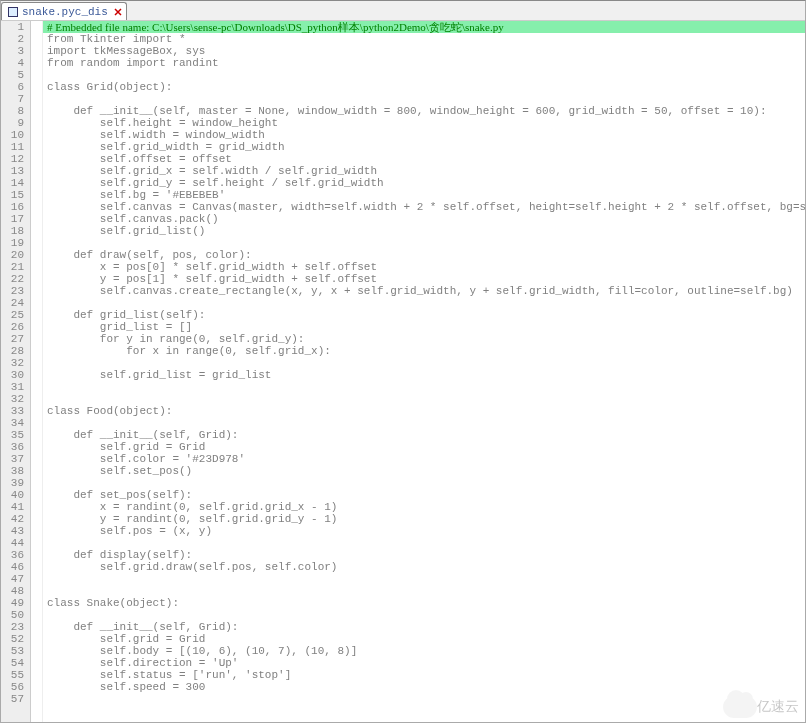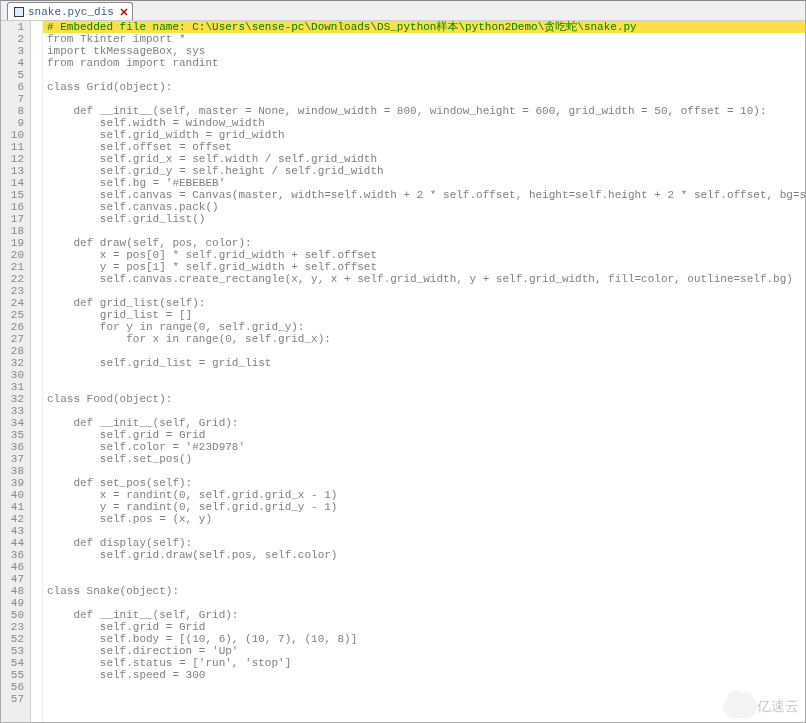--- a/index.html
+++ b/index.html
@@ -1,31 +1,31 @@
 <!DOCTYPE html>
 <html><head>
 <meta charset="utf-8">
 <style>
   * { margin: 0; padding: 0; box-sizing: border-box; }
   html, body { width: 806px; height: 723px; font-family: Consolas, "Courier New", monospace; font-size: 11px; background: #fff; overflow: hidden; }
   .window { width: 806px; height: 723px; border: 1px solid #aaa; border-top: 1px solid #888; background: #fff; display: flex; flex-direction: column; }
-  .tabbar { height: 20px; background: #f0f0f0; border-bottom: 1px solid #ccc; display: flex; align-items: flex-end; padding-left: 6px; }
+  .tabbar { height: 20px; background: #f0f0f0; border-bottom: 1px solid #ccc; display: flex; align-items: flex-end; padding-left: 0; }
   .tab { height: 18px; border: 1px solid #888; border-bottom: none; background: #fff; display: flex; align-items: center; padding: 0 2px 0 6px; border-top-left-radius: 3px; border-top-right-radius: 3px; margin-top: 1px; }
   .tab-icon { width: 10px; height: 10px; border: 1px solid #336; background: #def; margin-right: 4px; }
   .tab-label { color: #3b5998; }
   .tab-close { width: 12px; height: 12px; margin-left: 4px; display: flex; align-items: center; justify-content: center; }
   .tab-close svg { width: 8px; height: 8px; }
   .editor { flex: 1; display: flex; overflow: hidden; }
   .gutter { width: 30px; background: #eee; border-right: 1px solid #ccc; text-align: right; padding-right: 4px; color: #888; }
   .code { flex: 1; background: #fff; color: #808080; overflow: hidden; position: relative; }
   .line { height: 12px; line-height: 12px; white-space: pre; }
   .gutter .line { padding-right: 2px; }
   .code .line { padding-left: 4px; }
   .hl-comment { color: #008000; }
-  .current { background: #fde047; }
+  .current { background: #86efac; font-family: Liberation Serif, serif; }
   .foldbar { width: 12px; background: #fff; border-right: 1px solid #eee; }
   .foldbar .line { text-align: center; color: #aaa; }
   .watermark { position: absolute; right: 6px; bottom: 4px; opacity: 0.3; display: flex; align-items: center; color: #444; font-size: 14px; pointer-events: none; }
   .watermark .cloud { width: 34px; height: 22px; border-radius: 11px; background: #ddd; position: relative; }
   .watermark .cloud::before, .watermark .cloud::after { content: ""; position: absolute; background: #ddd; border-radius: 50%; }
   .watermark .cloud::before { width: 18px; height: 18px; top: -6px; left: 4px; }
   .watermark .cloud::after { width: 14px; height: 14px; top: -4px; left: 16px; }
 </style>
 </head>
 <body>
@@ -163,20 +163,21 @@
       </div>
     <div class="code" id="code">
       <div class="line hl-comment current"># Embedded file name: C:\Users\sense-pc\Downloads\DS_python样本\python2Demo\贪吃蛇\snake.py</div>
         <div class="line ">from Tkinter import *</div>
         <div class="line ">import tkMessageBox, sys</div>
         <div class="line ">from random import randint</div>
         <div class="line "></div>
         <div class="line ">class Grid(object):</div>
         <div class="line "></div>
         <div class="line ">    def __init__(self, master = None, window_width = 800, window_height = 600, grid_width = 50, offset = 10):</div>
+        <div class="line ">        self.height = window_height</div>
         <div class="line ">        self.width = window_width</div>
         <div class="line ">        self.grid_width = grid_width</div>
         <div class="line ">        self.offset = offset</div>
         <div class="line ">        self.grid_x = self.width / self.grid_width</div>
         <div class="line ">        self.grid_y = self.height / self.grid_width</div>
         <div class="line ">        self.bg = '#EBEBEB'</div>
         <div class="line ">        self.canvas = Canvas(master, width=self.width + 2 * self.offset, height=self.height + 2 * self.offset, bg=self.bg)</div>
         <div class="line ">        self.canvas.pack()</div>
         <div class="line ">        self.grid_list()</div>
         <div class="line "></div>

